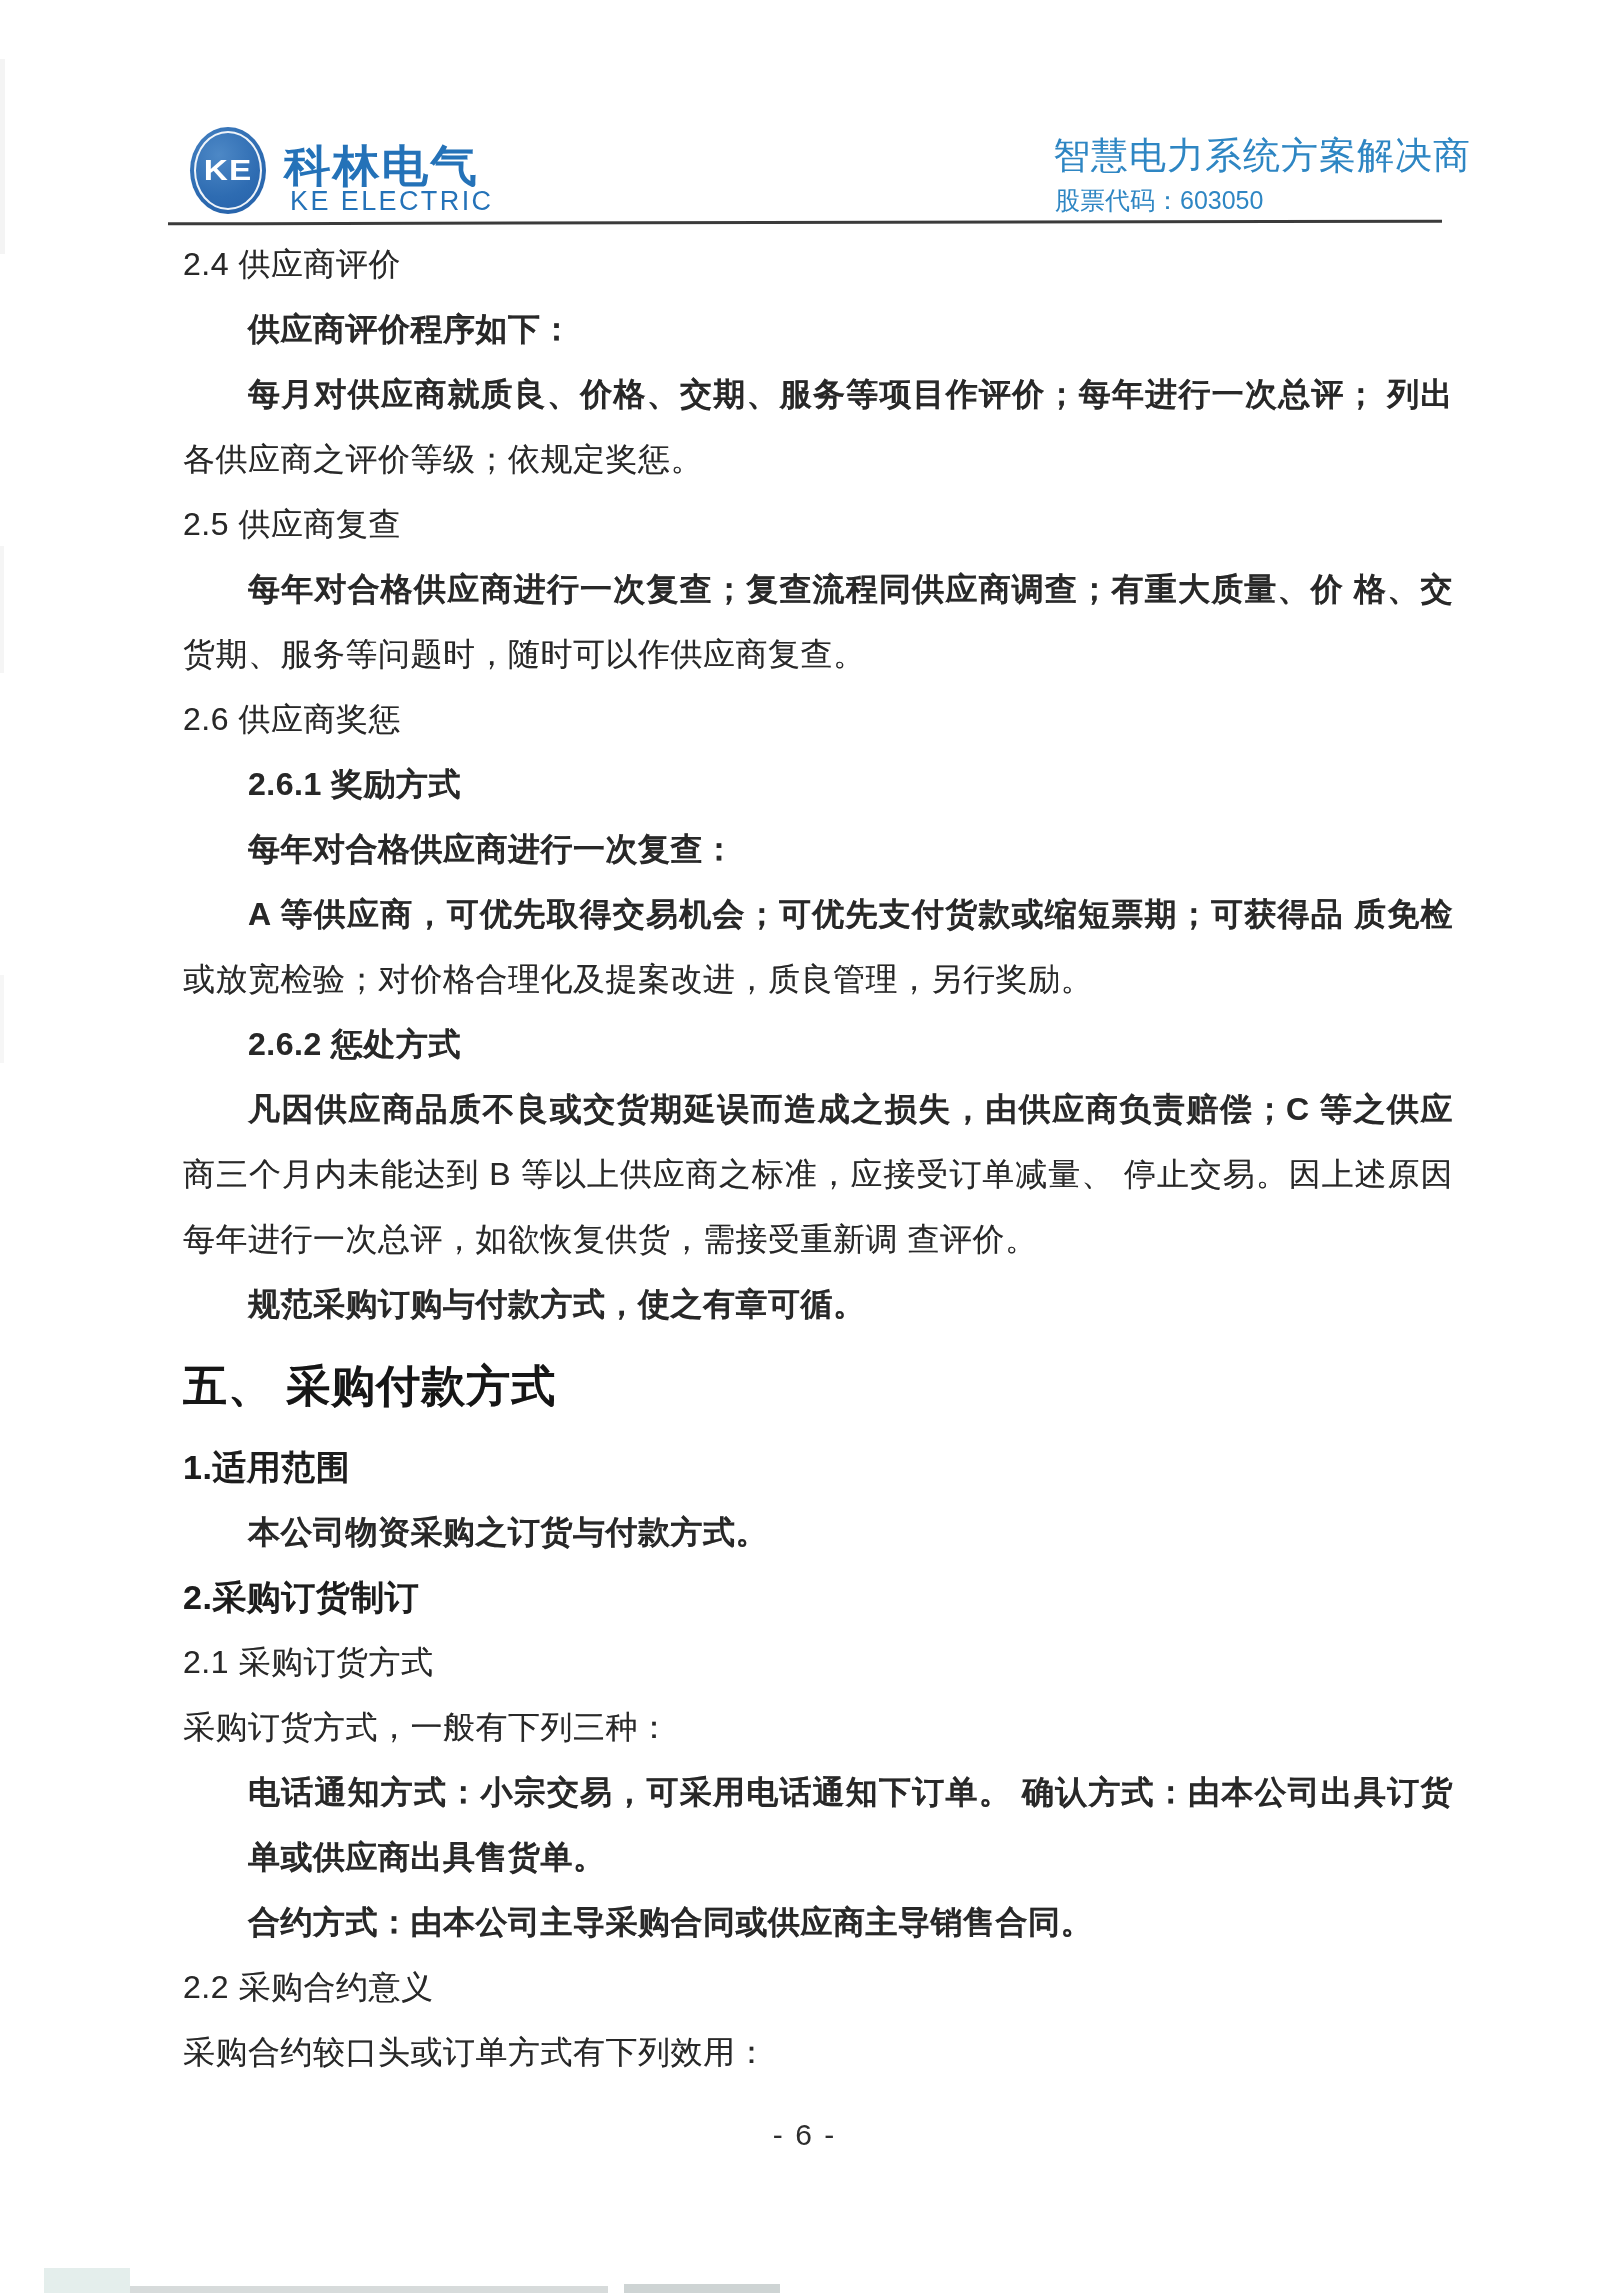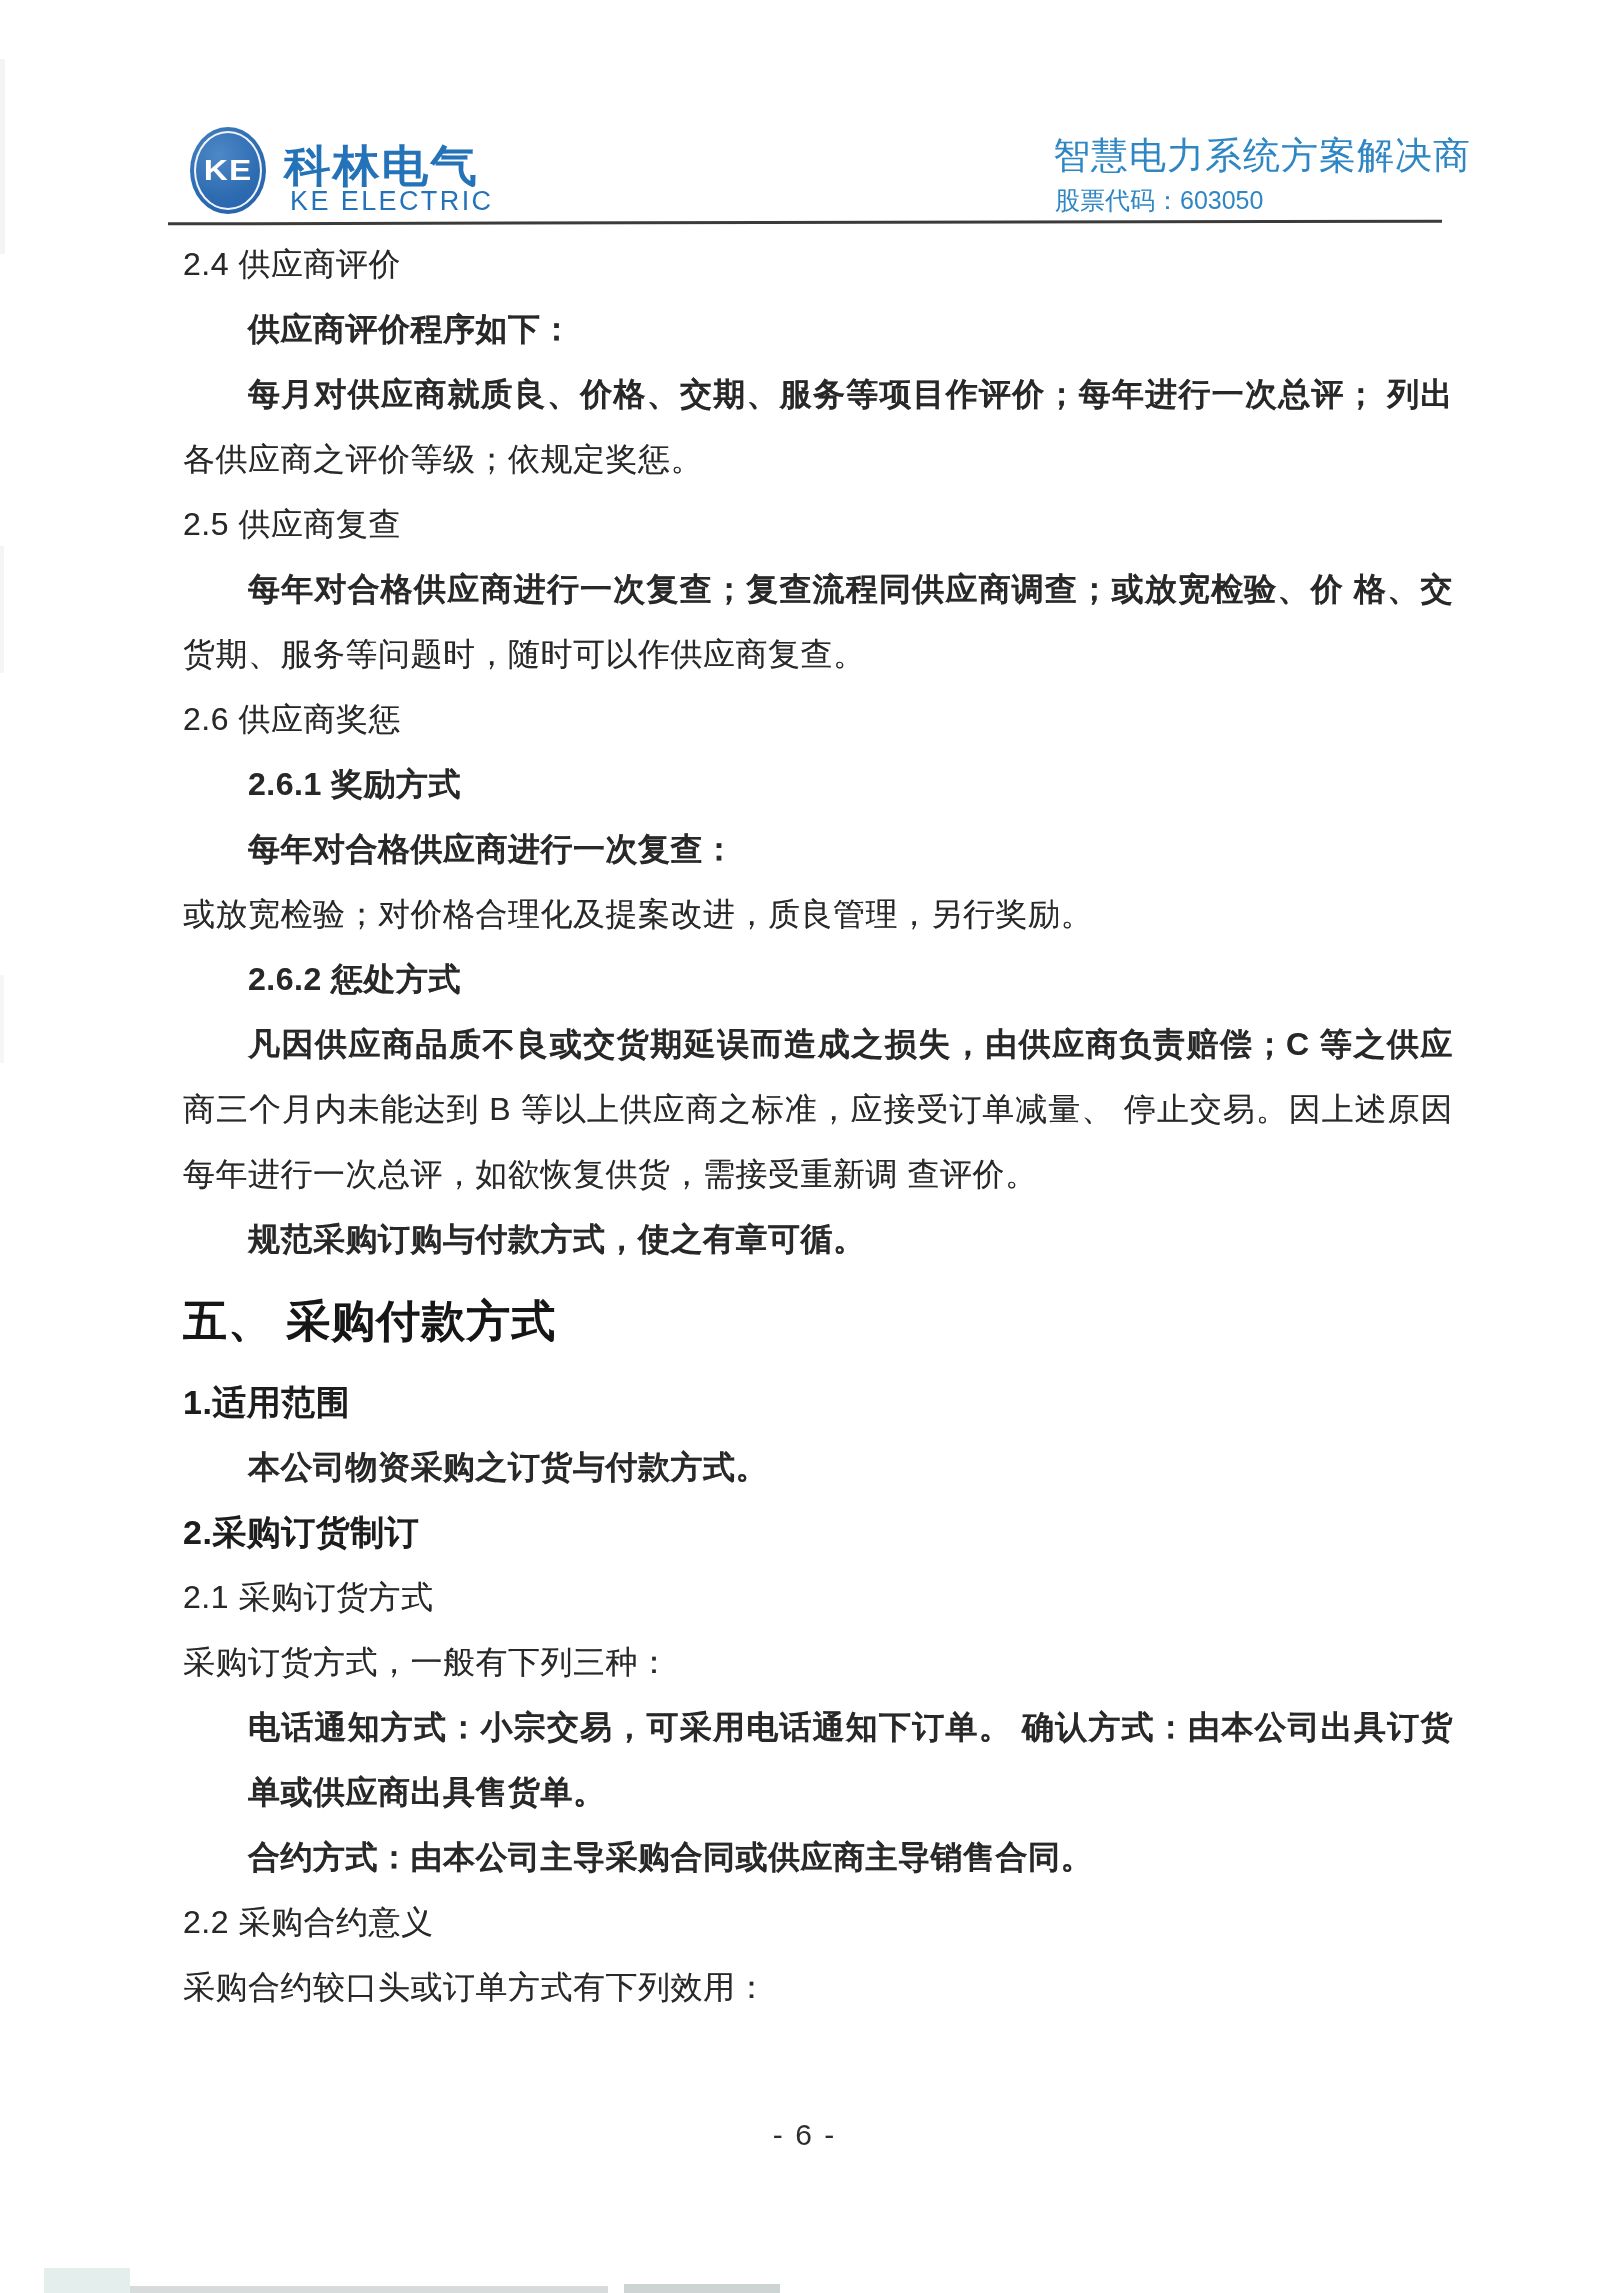--- a/index.html
+++ b/index.html
@@ -112,25 +112,26 @@
   <div class="slogan">智慧电力系统方案解决商</div>
   <div class="stock-code">股票代码：603050</div>
   <div class="header-rule"></div>
 
   <main class="doc-body">
       <div class="line">2.4 供应商评价</div>
       <div class="line indent">供应商评价程序如下：</div>
       <div class="line indent justify">每月对供应商就质良、价格、交期、服务等项目作评价；每年进行一次总评； 列出</div>
       <div class="line">各供应商之评价等级；依规定奖惩。</div>
       <div class="line">2.5 供应商复查</div>
-      <div class="line indent justify">每年对合格供应商进行一次复查；复查流程同供应商调查；或放宽检验、价 格、交</div>
+      <div class="line indent justify">每年对合格供应商进行一次复查；复查流程同供应商调查；有重大质量、价 格、交</div>
       <div class="line">货期、服务等问题时，随时可以作供应商复查。</div>
       <div class="line">2.6 供应商奖惩</div>
       <div class="line indent">2.6.1 奖励方式</div>
       <div class="line indent">每年对合格供应商进行一次复查：</div>
+      <div class="line indent justify">A 等供应商，可优先取得交易机会；可优先支付货款或缩短票期；可获得品 质免检</div>
       <div class="line">或放宽检验；对价格合理化及提案改进，质良管理，另行奖励。</div>
       <div class="line indent">2.6.2 惩处方式</div>
       <div class="line indent justify">凡因供应商品质不良或交货期延误而造成之损失，由供应商负责赔偿；C 等之供应</div>
       <div class="line justify">商三个月内未能达到 B 等以上供应商之标准，应接受订单减量、 停止交易。因上述原因</div>
       <div class="line">每年进行一次总评，如欲恢复供货，需接受重新调 查评价。</div>
       <div class="line indent">规范采购订购与付款方式，使之有章可循。</div>
       <div class="line h1">五、 采购付款方式</div>
       <div class="line h2">1.适用范围</div>
       <div class="line indent">本公司物资采购之订货与付款方式。</div>
       <div class="line h2">2.采购订货制订</div>

